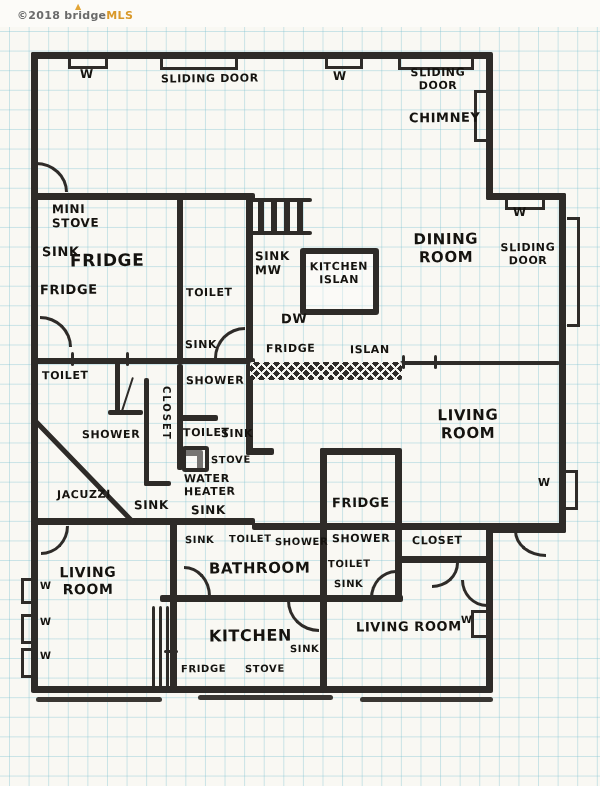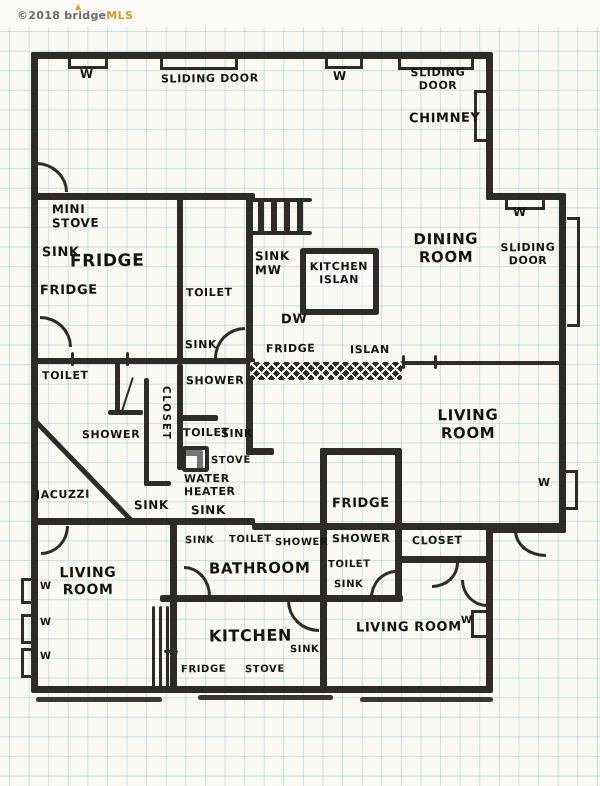--- a/index.html
+++ b/index.html
@@ -160,21 +160,21 @@
       <div class="lbl" style="left: 350px; top: 344px; font-size: 11px;">ISLAN</div>
       <div class="lbl" style="left: 42px; top: 370px; font-size: 11px;">TOILET</div>
       <div class="lbl" style="left: 186px; top: 375px; font-size: 11px;">SHOWER</div>
       <div class="lbl vertical" style="left: 172px; top: 386px; font-size: 10px;">CLOSET</div>
       <div class="lbl" style="left: 82px; top: 429px; font-size: 11px;">SHOWER</div>
       <div class="lbl" style="left: 183px; top: 427px; font-size: 11px;">TOILET</div>
       <div class="lbl" style="left: 221px; top: 428px; font-size: 11px;">SINK</div>
       <div class="lbl" style="left: 211px; top: 454px; font-size: 10px;">STOVE</div>
       <div class="lbl" style="left: 184px; top: 473px; font-size: 11px;">WATER
 HEATER</div>
-      <div class="lbl" style="left: 36px; top: 489px; font-size: 11px;">JACUZZI</div>
+      <div class="lbl" style="left: 57px; top: 489px; font-size: 11px;">JACUZZI</div>
       <div class="lbl" style="left: 134px; top: 498px; font-size: 12px;">SINK</div>
       <div class="lbl" style="left: 191px; top: 503px; font-size: 12px;">SINK</div>
       <div class="lbl center" style="left: 436px; top: 407px; font-size: 15px; width: 64px;">LIVING
 ROOM</div>
       <div class="lbl" style="left: 538px; top: 477px; font-size: 11px;">W</div>
       <div class="lbl" style="left: 332px; top: 495px; font-size: 13px;">FRIDGE</div>
       <div class="lbl" style="left: 185px; top: 534px; font-size: 10px;">SINK</div>
       <div class="lbl" style="left: 229px; top: 533px; font-size: 10px;">TOILET</div>
       <div class="lbl" style="left: 275px; top: 536px; font-size: 10px;">SHOWER</div>
       <div class="lbl" style="left: 332px; top: 533px; font-size: 11px;">SHOWER</div>

